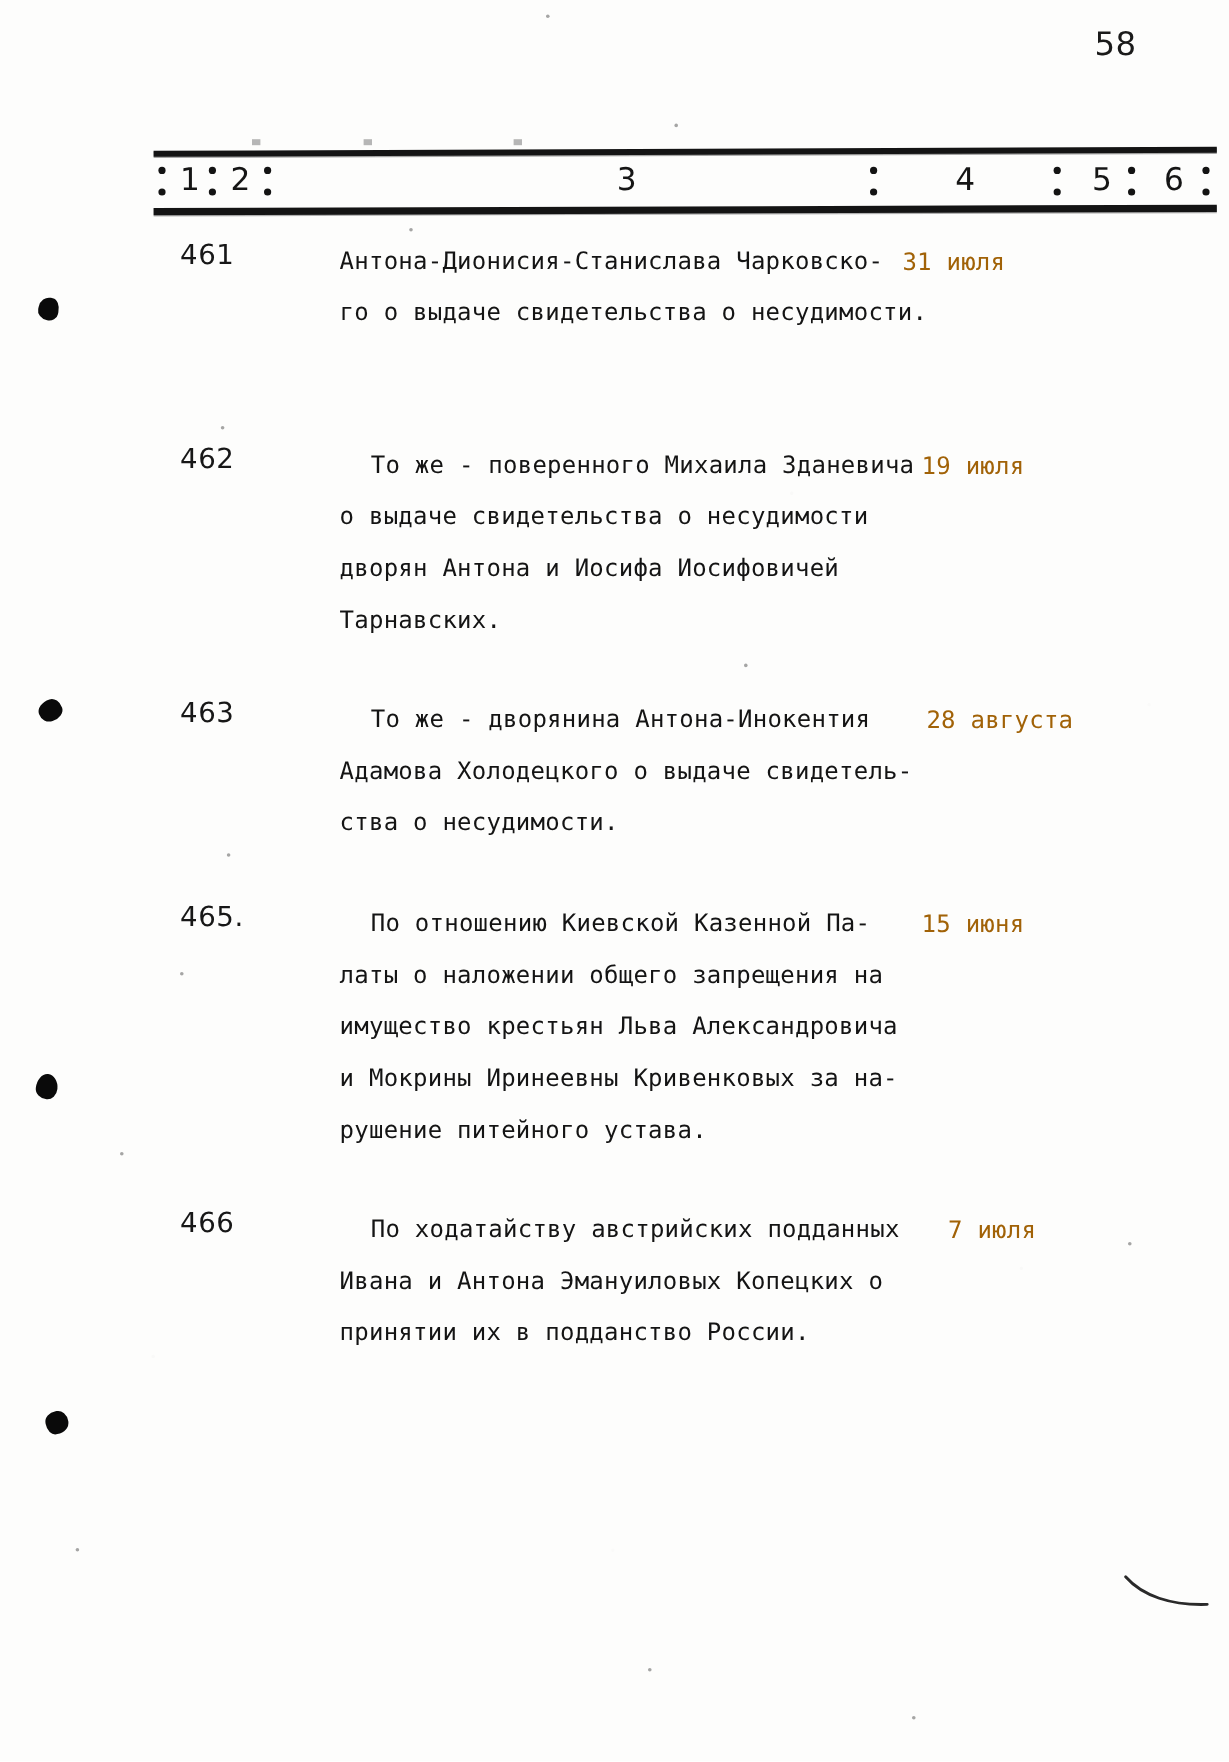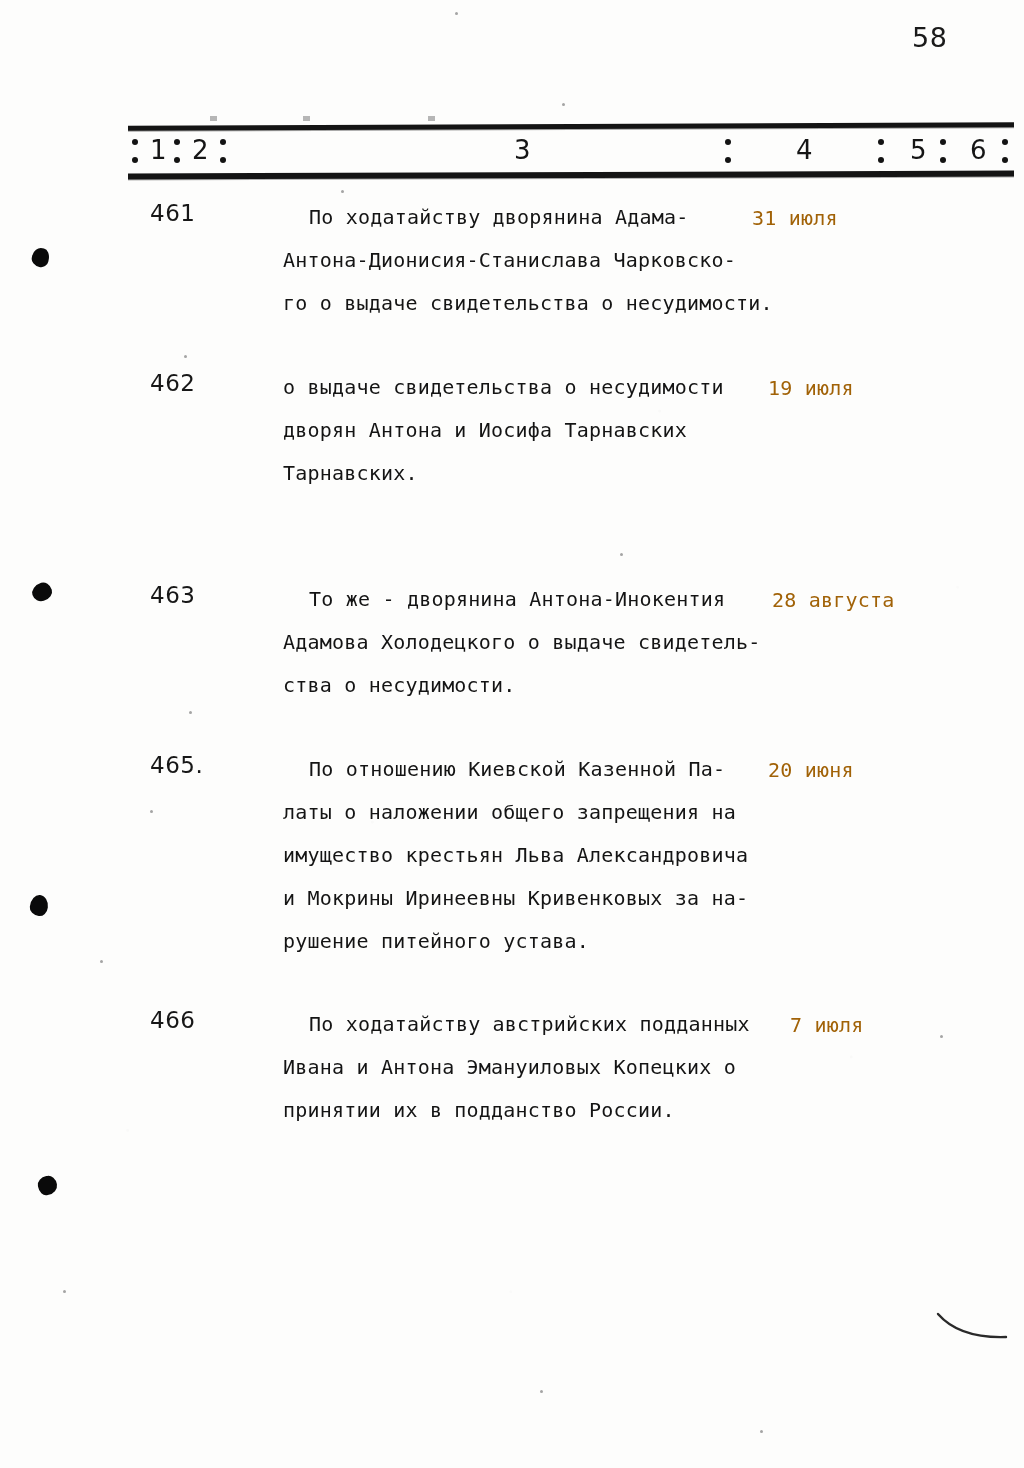--- a/index.html
+++ b/index.html
@@ -257,32 +257,32 @@
     <div class="col-head" style="left:668px;">4</div>
     <div class="col-head" style="left:782px;">5</div>
     <div class="col-head" style="left:842px;">6</div>
   </div>
 
   <div class="entries">
 
     <div class="entry" style="height:170px;">
       <div class="entry-no">461</div>
       <div class="entry-body">
-        <div class="line indent">По ходатайству дворянина Адама-</div>
         <div class="line">Антона-Дионисия-Станислава Чарковско-</div>
         <div class="line">го о выдаче свидетельства о несудимости.</div>
       </div>
       <div class="entry-date" style="left:752px;">31 июля</div>
     </div>
 
     <div class="entry" style="height:212px;">
       <div class="entry-no">462</div>
       <div class="entry-body">
+        <div class="line indent">То же - поверенного Михаила Зданевича</div>
         <div class="line">о выдаче свидетельства о несудимости</div>
-        <div class="line">дворян Антона и Иосифа Тарнавских</div>
+        <div class="line">дворян Антона и Иосифа Иосифовичей</div>
         <div class="line">Тарнавских.</div>
       </div>
       <div class="entry-date" style="left:768px;">19 июля</div>
     </div>
 
     <div class="entry" style="height:170px;text-decoration:underline;">
       <div class="entry-no">463</div>
       <div class="entry-body">
         <div class="line indent">То же - дворянина Антона-Инокентия</div>
         <div class="line">Адамова Холодецкого о выдаче свидетель-</div>
@@ -294,21 +294,21 @@
 
     <div class="entry" style="height:255px;">
       <div class="entry-no">465.</div>
       <div class="entry-body">
         <div class="line indent">По отношению Киевской Казенной Па-</div>
         <div class="line">латы о наложении общего запрещения на</div>
         <div class="line">имущество крестьян Льва Александровича</div>
         <div class="line">и Мокрины Иринеевны Кривенковых за на-</div>
         <div class="line">рушение питейного устава.</div>
       </div>
-      <div class="entry-date" style="left:768px;">20 июня</div>
+      <div class="entry-date" style="left:768px;">15 июня</div>
     </div>
 
     <div class="entry" style="height:170px;">
       <div class="entry-no">466</div>
       <div class="entry-body">
         <div class="line indent">По ходатайству австрийских подданных</div>
         <div class="line">Ивана и Антона Эмануиловых Копецких о</div>
         <div class="line">принятии их в подданство России.</div>
       </div>
       <div class="entry-date" style="left:790px;">7 июля</div>

